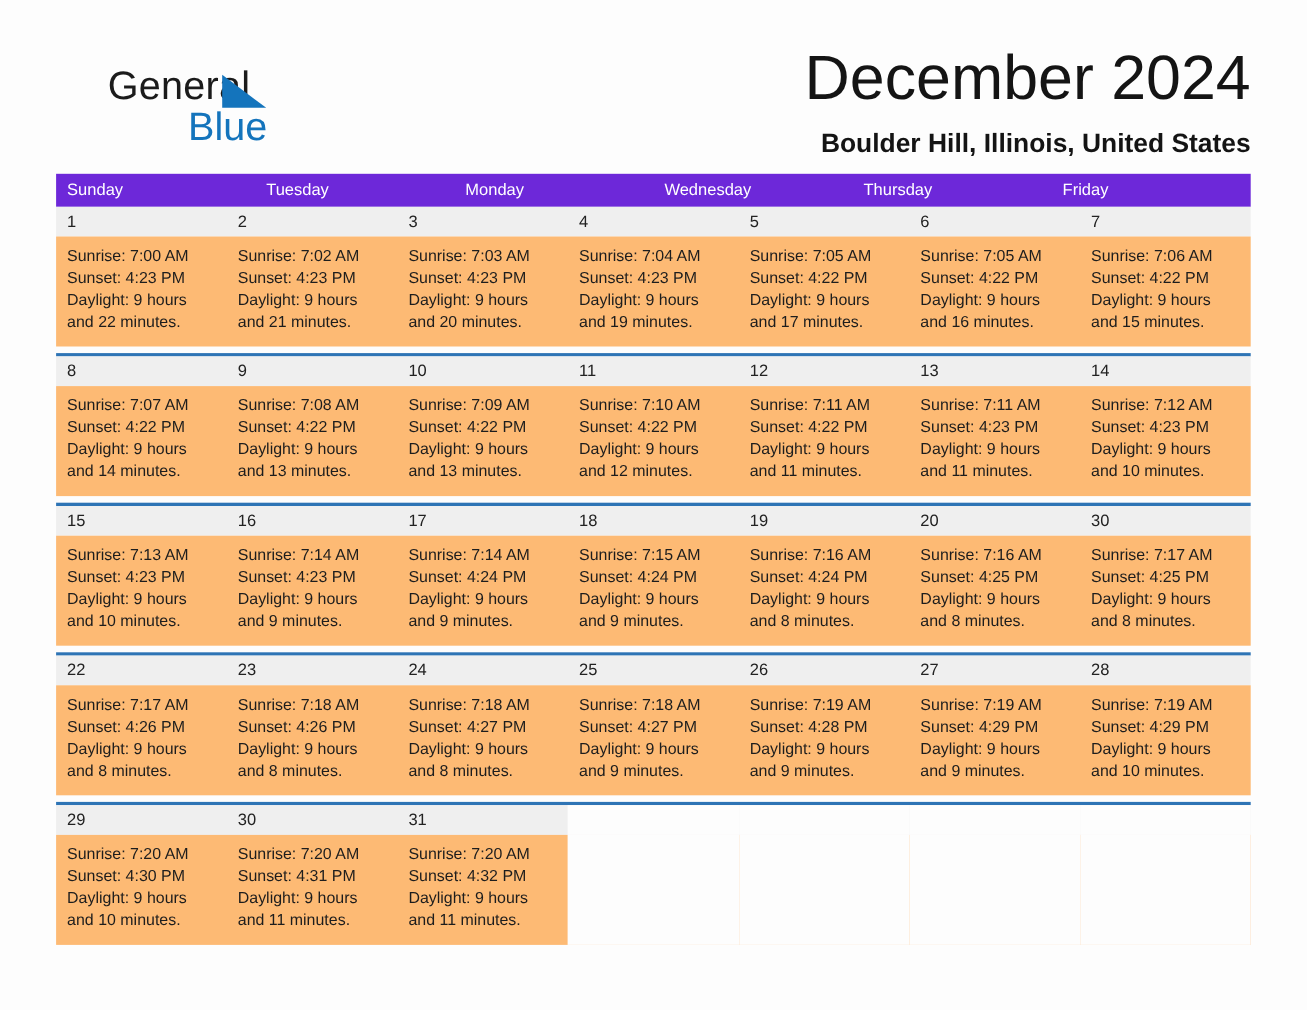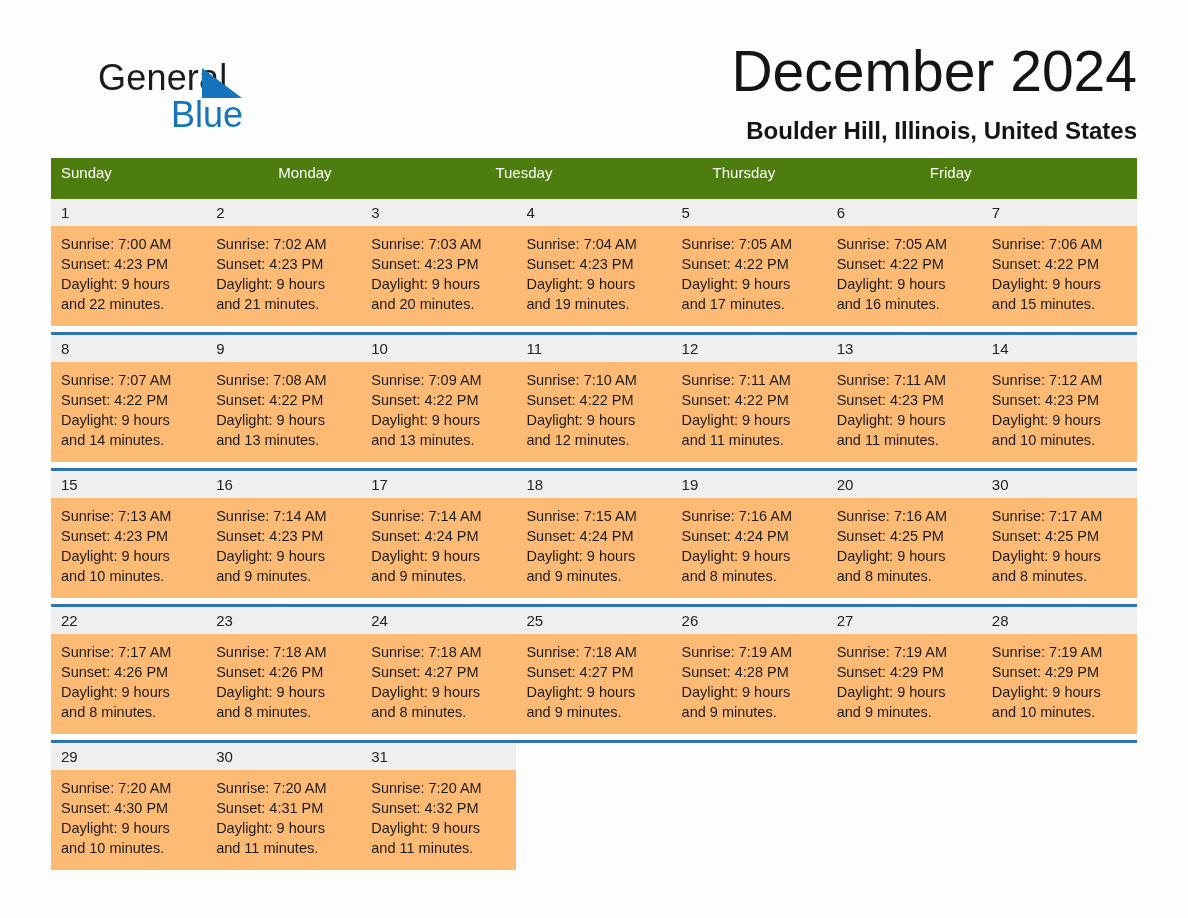--- a/index.html
+++ b/index.html
@@ -94,22 +94,22 @@
   
   .calendar {
     position: absolute;
     left: 51px;
     top: 158px;
     width: 1086px;
   }
 
   .weekday-row {
     display: flex;
-    background: #4d7c0f;
-    height: 41px;
+    background: #6d28d9;
+    height: 30px;
   }
   .weekday-cell {
     flex: 1 1 0;
     color: #ffffff;
     font-size: 15px;
     line-height: 30px;
     padding-left: 10px;
     box-sizing: border-box;
     white-space: nowrap;
     overflow: hidden;
@@ -177,22 +177,23 @@
     <div class="title-block">
       <h1 class="cal-title">December 2024</h1>
       <h2 class="cal-subtitle">Boulder Hill, Illinois, United States</h2>
     </div>
 
   </div>
 
   <div class="calendar">
     <div class="weekday-row" id="weekday-row">
         <div class="weekday-cell">Sunday</div>
+        <div class="weekday-cell">Tuesday</div>
         <div class="weekday-cell">Monday</div>
-        <div class="weekday-cell">Tuesday</div>
+        <div class="weekday-cell">Wednesday</div>
         <div class="weekday-cell">Thursday</div>
         <div class="weekday-cell">Friday</div>
       </div>
     <div id="weeks-container">
         <div class="week-row">
           <div class="daynum-row">
             <div class="daynum-cell">1</div>
             <div class="daynum-cell">2</div>
             <div class="daynum-cell">3</div>
             <div class="daynum-cell">4</div>

